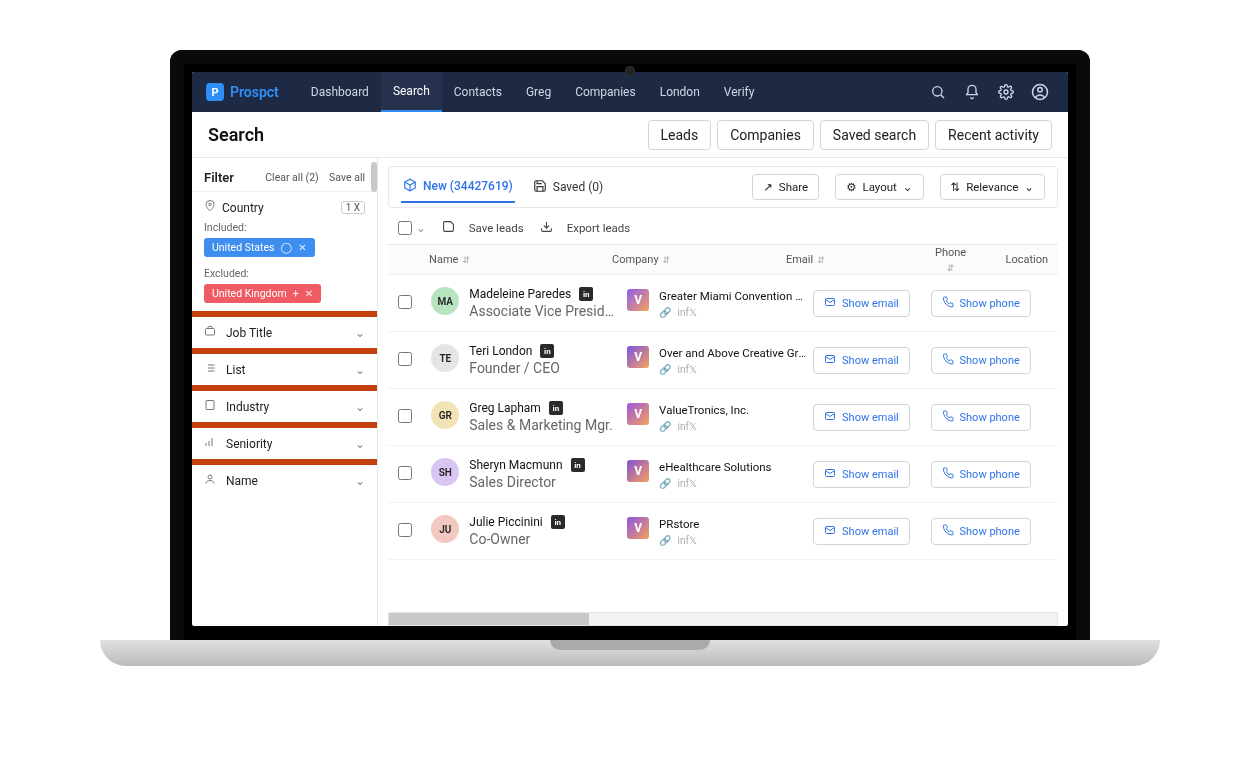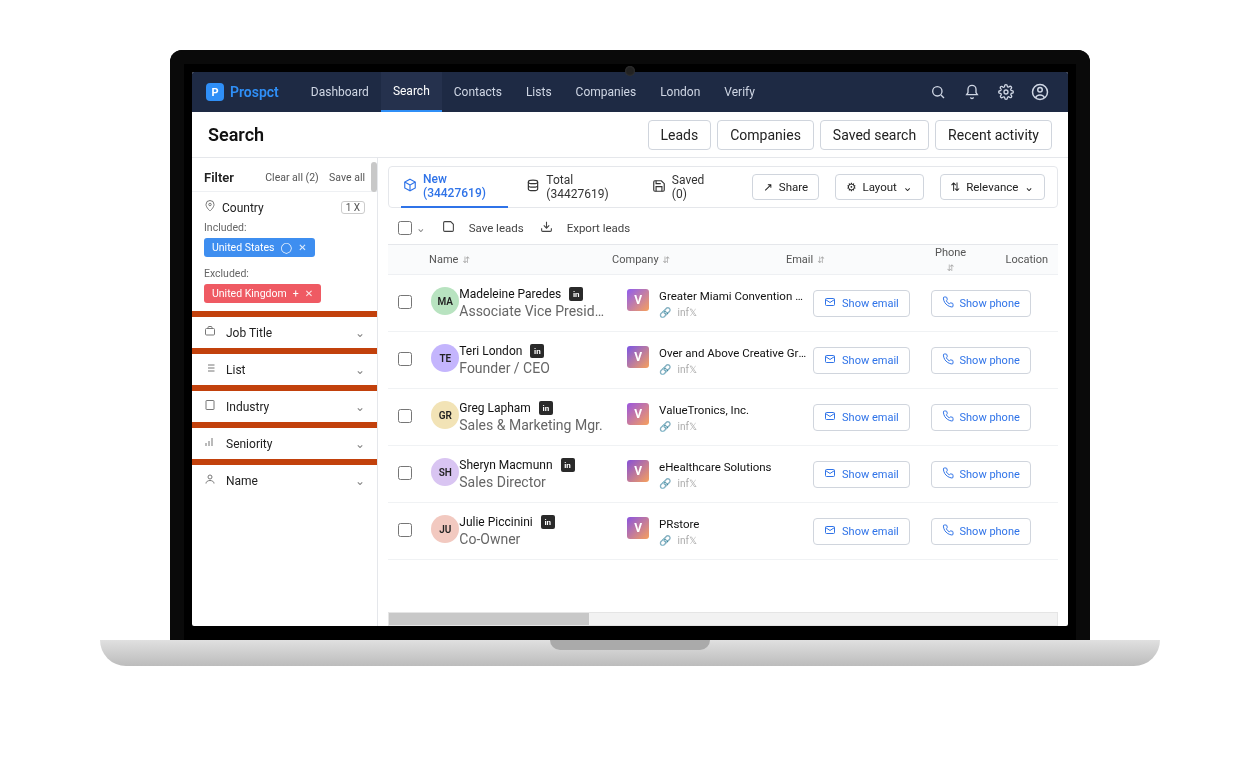--- a/index.html
+++ b/index.html
@@ -70,21 +70,21 @@
   .th-check{width:34px;}
   .th-name{width:200px;display:flex;align-items:center;gap:4px;}
   .th-company{width:190px;display:flex;align-items:center;gap:4px;}
   .th-email{width:120px;text-align:left;display:flex;align-items:center;gap:4px;}
   .th-phone{width:120px;text-align:left;display:flex;align-items:center;gap:4px;flex-direction:column;}
   .th-loc{flex:1;}
   .sort{color:#aaa;font-size:9px;}
 
   .trow{display:flex;align-items:center;padding:12px 10px;border-bottom:1px solid #f0f2f4;}
   .c-check{width:34px;}
-  .c-name{width:200px;display:flex;align-items:flex-start;}
+  .c-name{width:200px;display:flex;align-items:flex-start;gap:10px;}
   .avatar{width:28px;height:28px;border-radius:50%;display:flex;align-items:center;justify-content:center;font-size:10px;font-weight:600;flex-shrink:0;}
   .nm{font-size:12px;color:#111;display:flex;align-items:center;gap:8px;}
   .nm .li{width:14px;height:14px;background:#2a2a2a;color:#fff;font-size:8px;display:inline-flex;align-items:center;justify-content:center;border-radius:2px;font-weight:bold;}
   .title-sub{font-size:14px;color:#666;margin-top:2px;white-space:nowrap;overflow:hidden;text-overflow:ellipsis;max-width:150px;}
 
   .c-company{width:190px;display:flex;align-items:flex-start;gap:10px;}
   .clogo{width:22px;height:22px;border-radius:3px;display:flex;align-items:center;justify-content:center;font-size:12px;font-weight:bold;flex-shrink:0;color:#fff;}
   .cname{font-size:11.5px;color:#111;white-space:nowrap;overflow:hidden;text-overflow:ellipsis;max-width:150px;}
   .csocial{display:flex;gap:6px;margin-top:4px;color:#aaa;font-size:10px;}
 
@@ -112,21 +112,21 @@
 
     <div class="topnav">
       <div class="logo">
         <span class="logo-icon">P</span>
         <span>Prospct</span>
       </div>
       <div id="nav-items" style="display:flex;height:100%">
           <div class="navitem">Dashboard</div>
           <div class="navitem active">Search</div>
           <div class="navitem">Contacts</div>
-          <div class="navitem">Lists</div>
+          <div class="navitem">Greg</div>
           <div class="navitem">Companies</div>
           <div class="navitem">London</div>
           <div class="navitem">Verify</div>
         </div>
       <div class="nav-spacer"></div>
       <div class="nav-icon">
           <svg width="16" height="16" viewBox="0 0 24 24" fill="none" stroke="currentColor" stroke-width="2">
             <circle cx="11" cy="11" r="7"></circle>
             <line x1="21" y1="21" x2="16.5" y2="16.5"></line>
           </svg>
@@ -257,27 +257,20 @@
       </div>
 
       <div class="main">
         <div class="tabs-row">
           <div class="tab active">
             <span class="ticn"><svg width="14" height="14" viewBox="0 0 24 24" fill="none" stroke="currentColor" stroke-width="2">
                   <path d="M12 2l9 5v10l-9 5-9-5V7z"></path>
                   <path d="M12 22V12l9-5M12 12L3 7"></path>
                 </svg></span>
             <span><span>New</span> (<span>34427619</span>)</span>
-          </div>
-          <div class="tab">
-            <span class="ticn"><svg width="14" height="14" viewBox="0 0 24 24" fill="none" stroke="currentColor" stroke-width="2">
-                  <ellipse cx="12" cy="5" rx="8" ry="3"></ellipse>
-                  <path d="M4 5v6c0 1.7 3.6 3 8 3s8-1.3 8-3V5M4 11v6c0 1.7 3.6 3 8 3s8-1.3 8-3v-6"></path>
-                </svg></span>
-            <span><span>Total</span> (<span>34427619</span>)</span>
           </div>
           <div class="tab">
             <span class="ticn"><svg width="14" height="14" viewBox="0 0 24 24" fill="none" stroke="currentColor" stroke-width="2">
                   <path d="M19 21H5a2 2 0 0 1-2-2V5a2 2 0 0 1 2-2h11l5 5v11a2 2 0 0 1-2 2z"></path>
                   <path d="M17 21v-8H7v8M7 3v5h8"></path>
                 </svg></span>
             <span><span>Saved</span> (<span>0</span>)</span>
           </div>
           <div class="tabs-spacer"></div>
           <button class="mini-btn">
@@ -364,21 +357,21 @@
                         <path d="m3 7 9 6 9-6"></path>
                       </svg></span>Show email</button></div>
                 <div class="c-phone"><button class="show-btn"><span><svg width="12" height="12" viewBox="0 0 24 24" fill="none" stroke="currentColor" stroke-width="2">
                         <path d="M22 17v3a2 2 0 0 1-2.2 2 19 19 0 0 1-8.3-3 19 19 0 0 1-6-6A19 19 0 0 1 2.8 4.2 2 2 0 0 1 4.8 2h3a2 2 0 0 1 2 1.7c.1.9.3 1.8.6 2.6a2 2 0 0 1-.5 2.1L8.6 9.7a16 16 0 0 0 6 6l1.3-1.3a2 2 0 0 1 2.1-.5c.8.3 1.7.5 2.6.6A2 2 0 0 1 22 17z"></path>
                       </svg></span>Show phone</button></div>
                 <div class="c-loc">Fort L...</div>
               </div>
               <div class="trow">
                 <div class="c-check"><input type="checkbox" style=""></div>
                 <div class="c-name">
-                  <div class="avatar" style="background:#c4b5fd">TE</div>
+                  <div class="avatar" style="background:#e5e5e5">TE</div>
                   <div>
                     <div class="nm">
                       <span>Teri London</span>
                       <span class="li">in</span>
                     </div>
                     <div class="title-sub">Founder / CEO</div>
                   </div>
                 </div>
                 <div class="c-company">
                   <div class="clogo" style="background:linear-gradient(135deg,#7a55e6,#f7a05c)">V</div>

